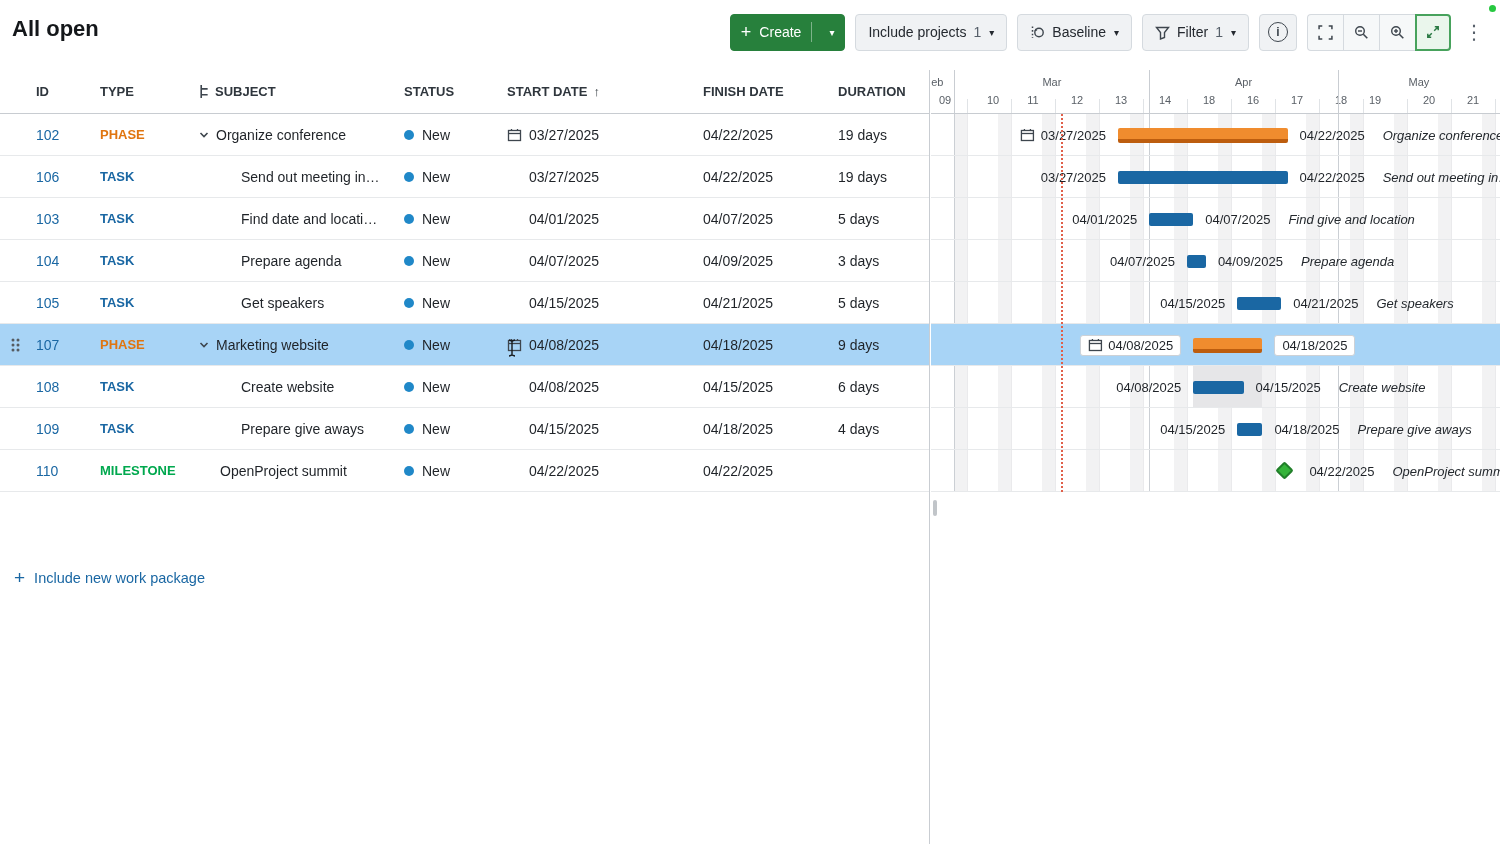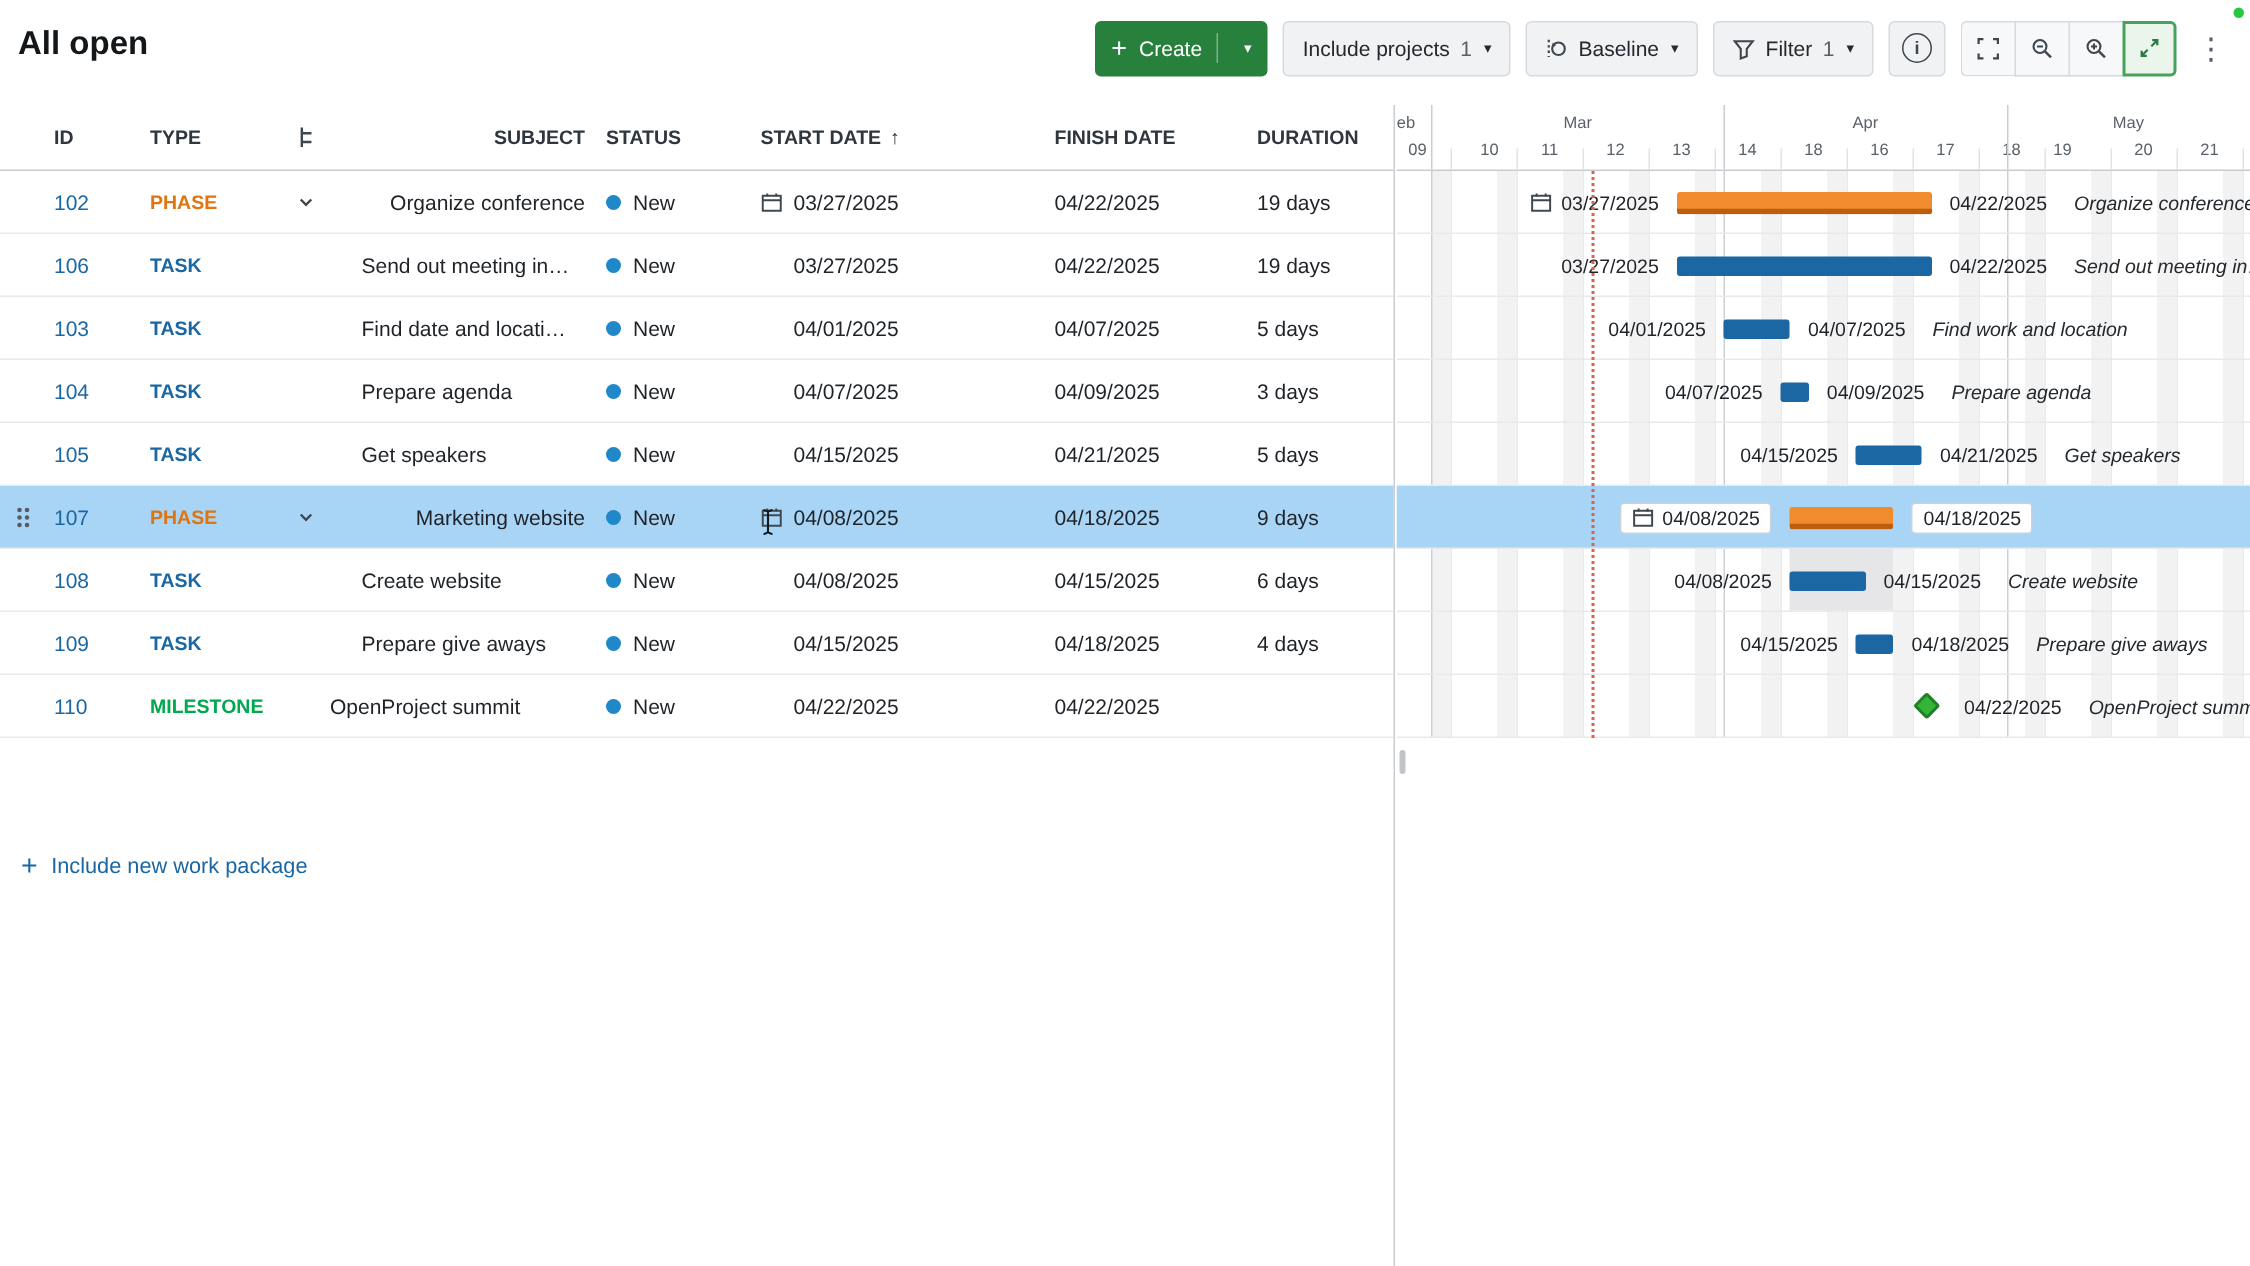--- a/index.html
+++ b/index.html
@@ -35,21 +35,21 @@
   .wp-table{position:absolute;left:0;top:70px;width:929px;}
   .thead{display:flex;align-items:center;height:44px;border-bottom:1px solid #C8CCD1;
          font-size:13px;font-weight:700;color:#2F363D;box-sizing:border-box;}
   .trow{display:flex;align-items:center;height:42px;border-bottom:1px solid #E7E9EB;
         font-size:14px;color:#1F2328;box-sizing:border-box;}
   .trow.selected{background:var(--hl);}
   .c{box-sizing:border-box;flex-shrink:0;display:flex;align-items:center;overflow:hidden;white-space:nowrap;}
   .w-handle{width:32px;justify-content:center;}
   .w-id{width:56px;padding-left:4px;}
   .w-type{width:108px;padding-left:12px;}
-  .w-subject{width:194px;padding-left:2px;justify-content:space-between;}
+  .w-subject{width:194px;padding-left:2px;}
   .w-status{width:110px;padding-left:14px;}
   .w-start{width:190px;padding-left:7px;}
   .w-finish{width:140px;padding-left:13px;}
   .w-dur{width:98px;padding-left:8px;}
   .trow .w-id{color:var(--link);}
   .trow .w-type{font-weight:700;font-size:13px;}
   .w-subject.indent{padding-left:45px;}
   .w-subject.ms{padding-left:24px;}
   .chev{display:flex;margin-right:6px;}
   .dot{width:10px;height:10px;border-radius:50%;background:var(--status);margin-right:8px;flex-shrink:0;}
@@ -494,21 +494,21 @@
             <span class="gsubj">Send out meeting in…</span>
           </div>
         </div>
         <div class="g-row" style="top:84px">
           <div class="bar task" style="left:218.3px;width:44.0px"></div>
           <div class="lab-left" style="left:206.3px">
             <span>04/01/2025</span>
           </div>
           <div class="lab-right" style="left:274.3px">
             <span>04/07/2025</span>
-            <span class="gsubj">Find work and location</span>
+            <span class="gsubj">Find give and location</span>
           </div>
         </div>
         <div class="g-row" style="top:126px">
           <div class="bar task" style="left:256.0px;width:18.9px"></div>
           <div class="lab-left" style="left:244.0px">
             <span>04/07/2025</span>
           </div>
           <div class="lab-right" style="left:286.9px">
             <span>04/09/2025</span>
             <span class="gsubj">Prepare agenda</span>

